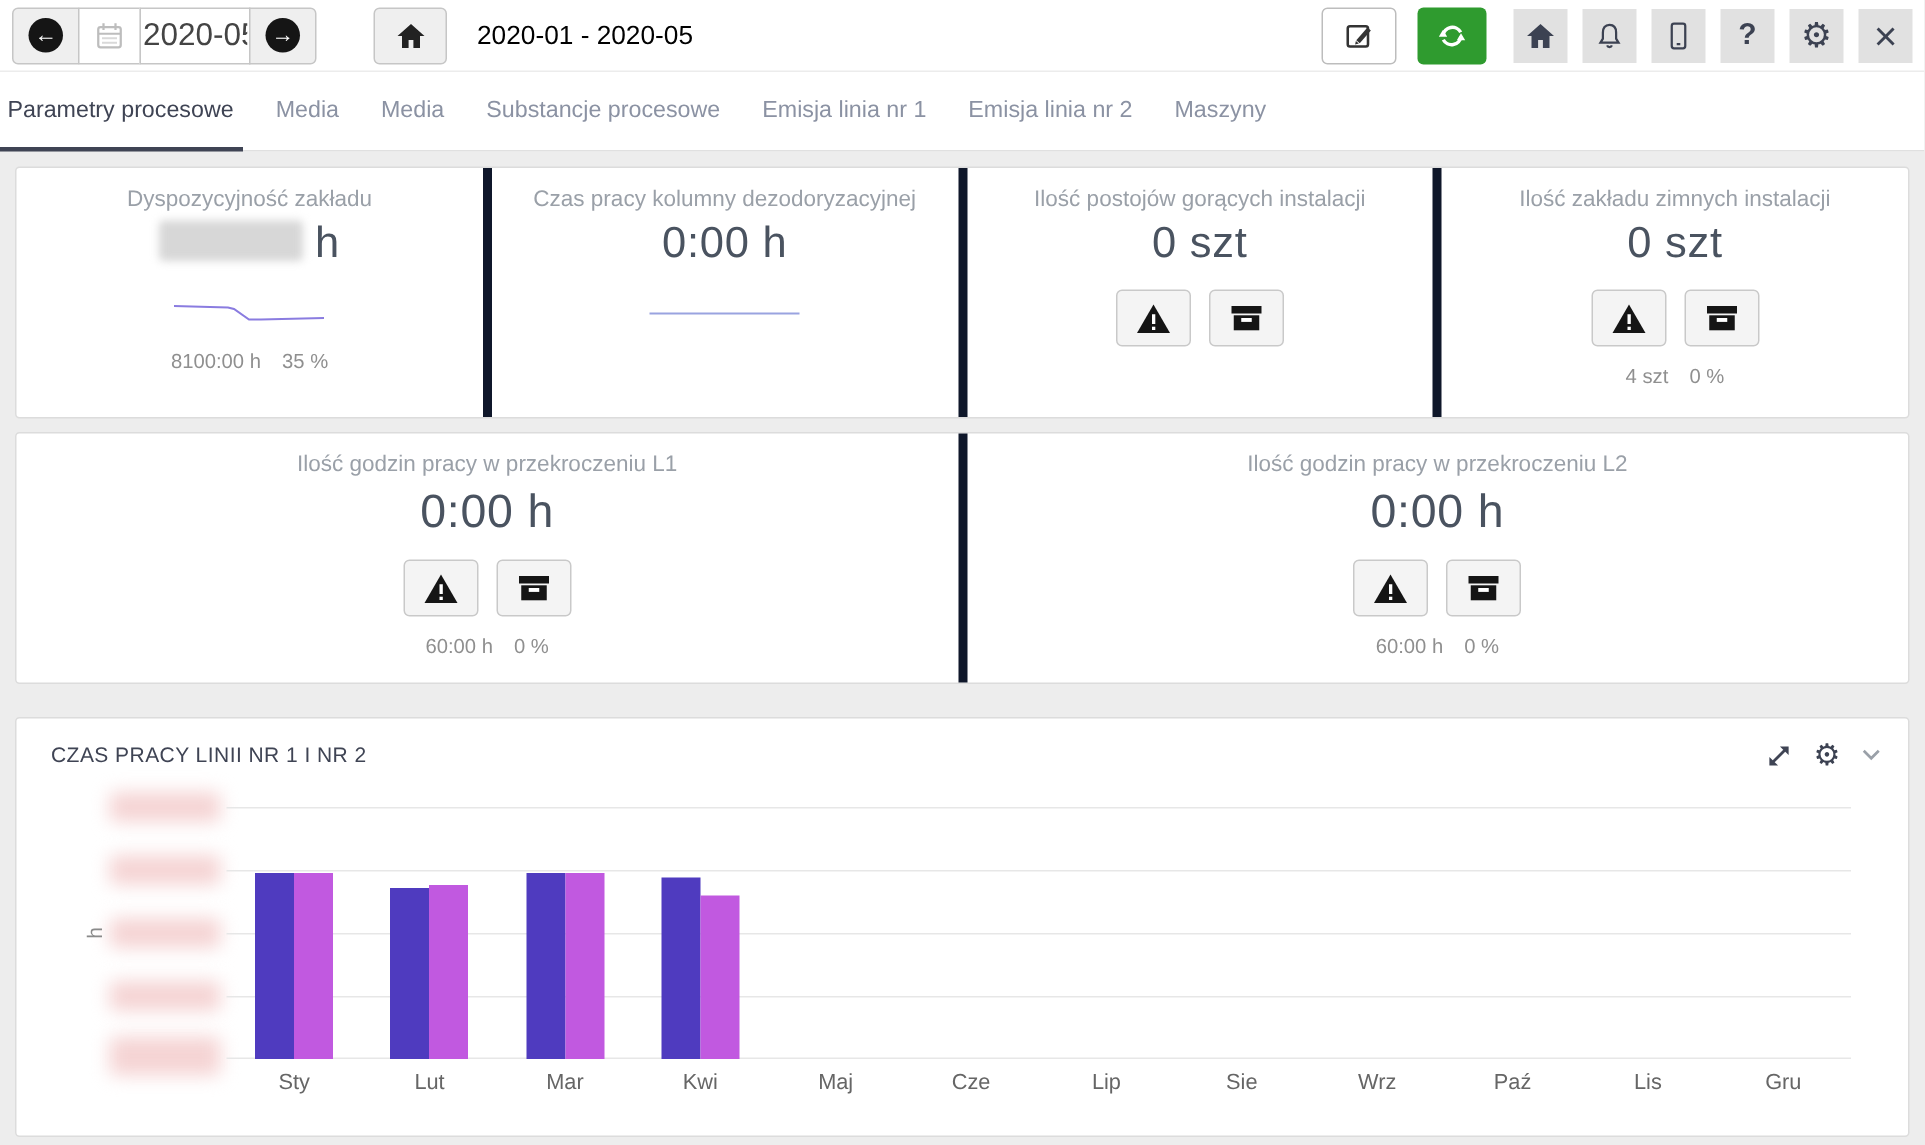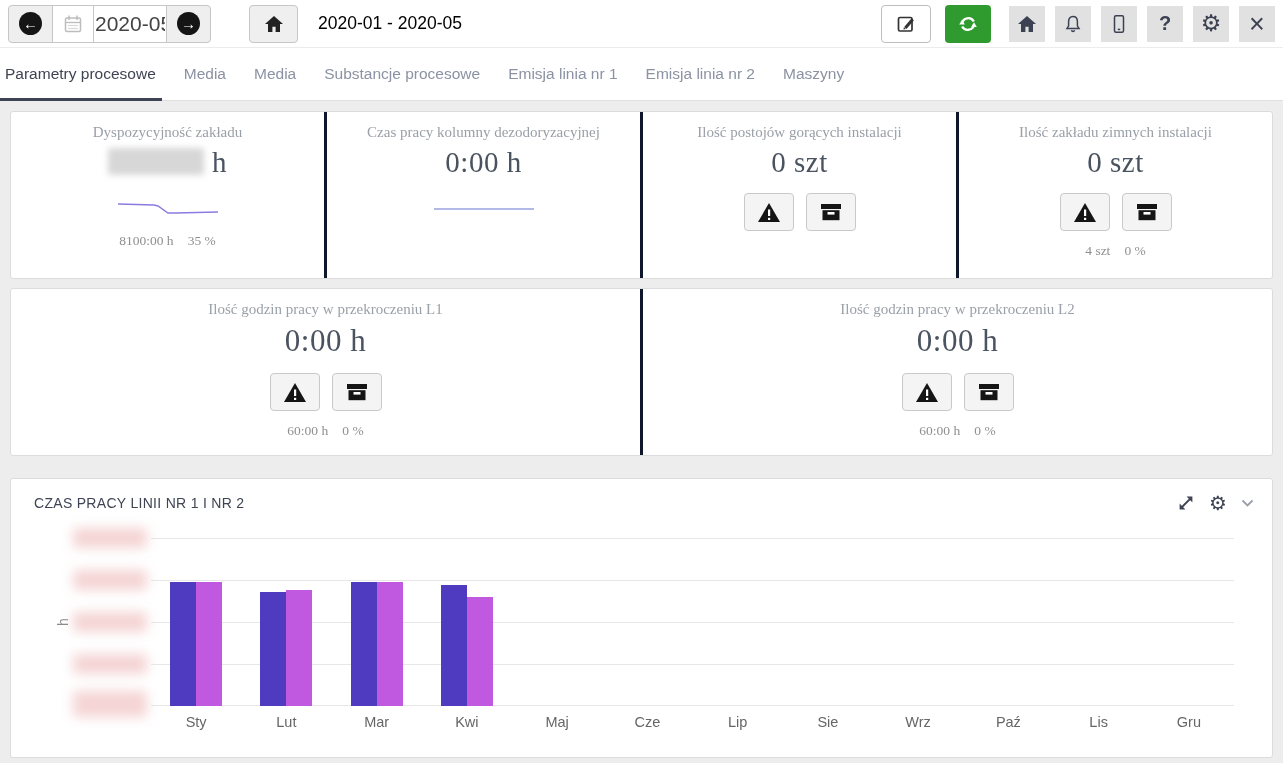--- a/index.html
+++ b/index.html
@@ -49,22 +49,22 @@
   .tab.active { color:#3f4454; }
   .tab.active::after { content:""; position:absolute; left:-3px; right:-4px; bottom:0;
     height:3px; background:#3f4454; }
 
   
   .content { padding:10px; }
   .panel { background:#fff; border:1px solid #dcdcdc; border-radius:3px; }
   .row-cards { display:flex; height:168px; }
   .row1 { margin-bottom:9px; }
   .row2 { margin-bottom:22px; }
-  .card { flex:1; padding-top:12px; text-align:center; position:relative;font-family:Liberation Serif, serif; }
-  .card + .card { border-left:3px solid #0f172a; }
+  .card { flex:1; padding-top:12px; text-align:center; position:relative; }
+  .card + .card { border-left:6px solid #0f172a; }
   .card-title { font-size:15px; color:#9aa0a8; margin-bottom:5px; }
   .card-value { font-size:29px; color:#4a5360; letter-spacing:0.5px; }
   .row2 .card-value { font-size:31px; }
   .redacted-value { display:inline-block; width:96px; height:27px; background:#d7d7d7;
     border-radius:3px; filter:blur(3px); vertical-align:-3px; margin-right:8px; }
   .spark-wrap { margin-top:22px; height:18px; }
   .card-foot { margin-top:14px; font-size:13.5px; color:#8f8f8f; }
   .card-foot .sep { display:inline-block; width:14px; }
   .card-btns { margin-top:14px; display:flex; justify-content:center; gap:12px; }
   .icon-btn { width:50px; height:38px; background:#f4f4f4; border:1px solid #c9c9c9;

